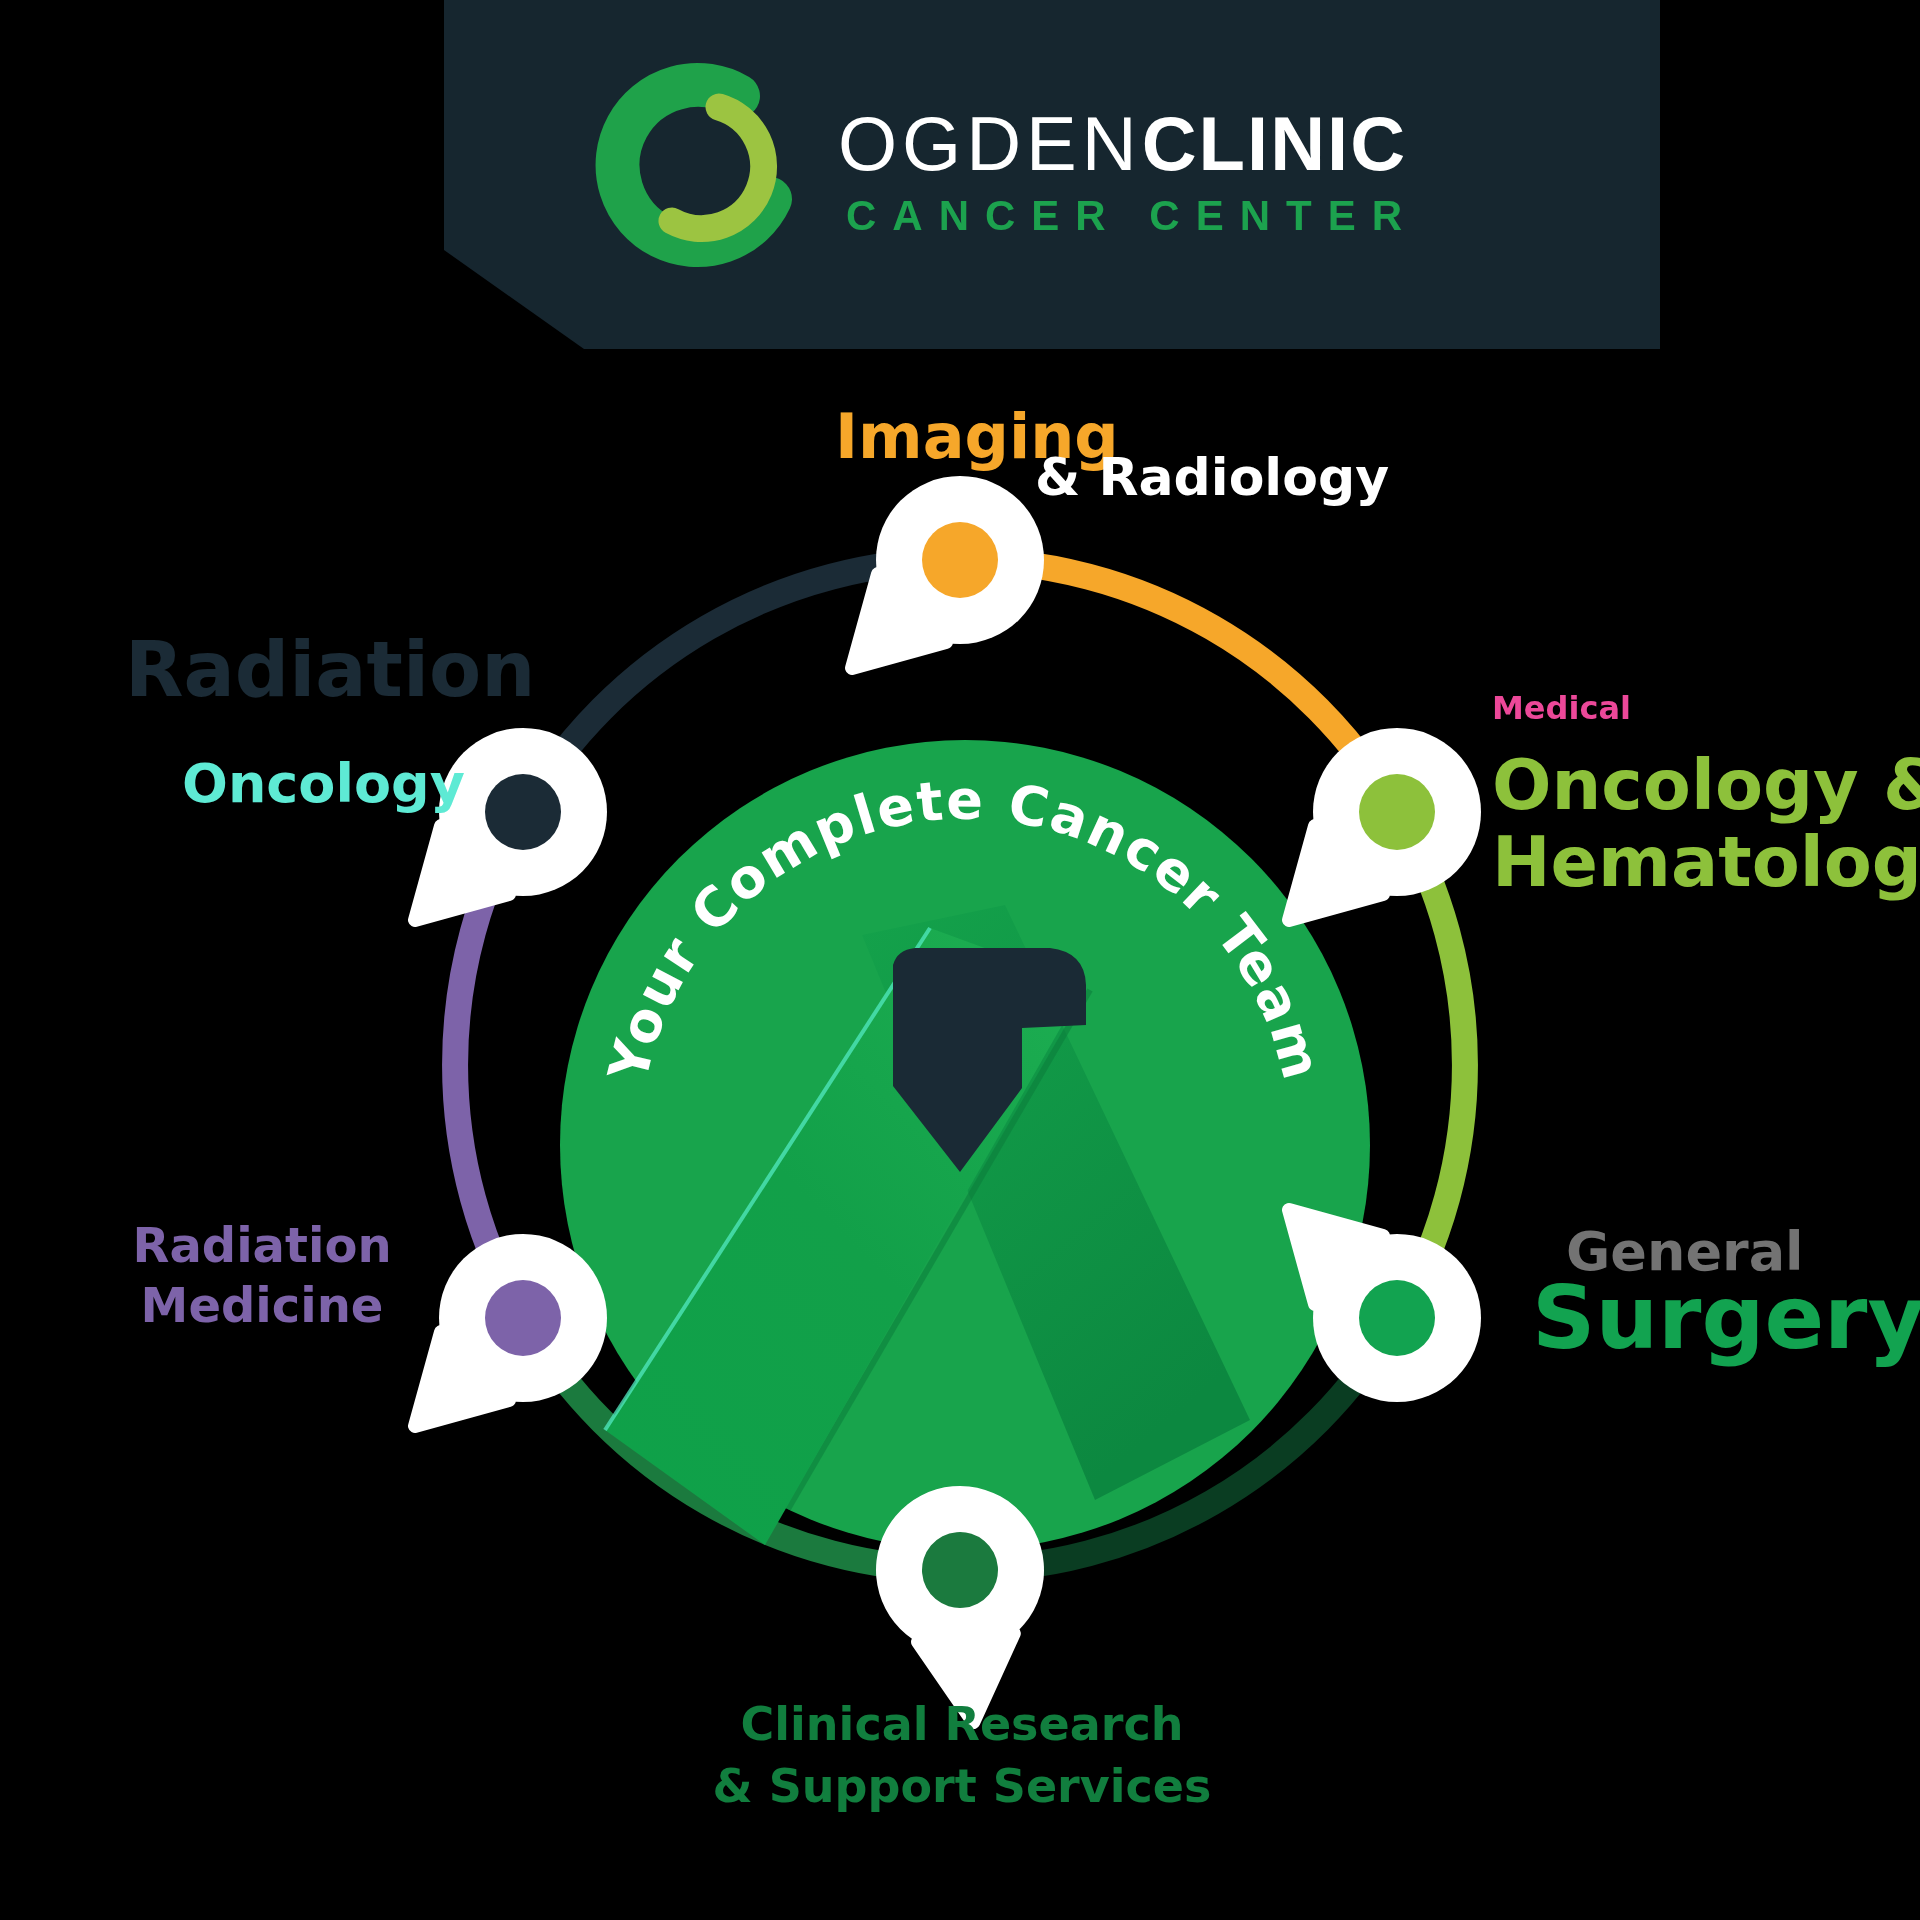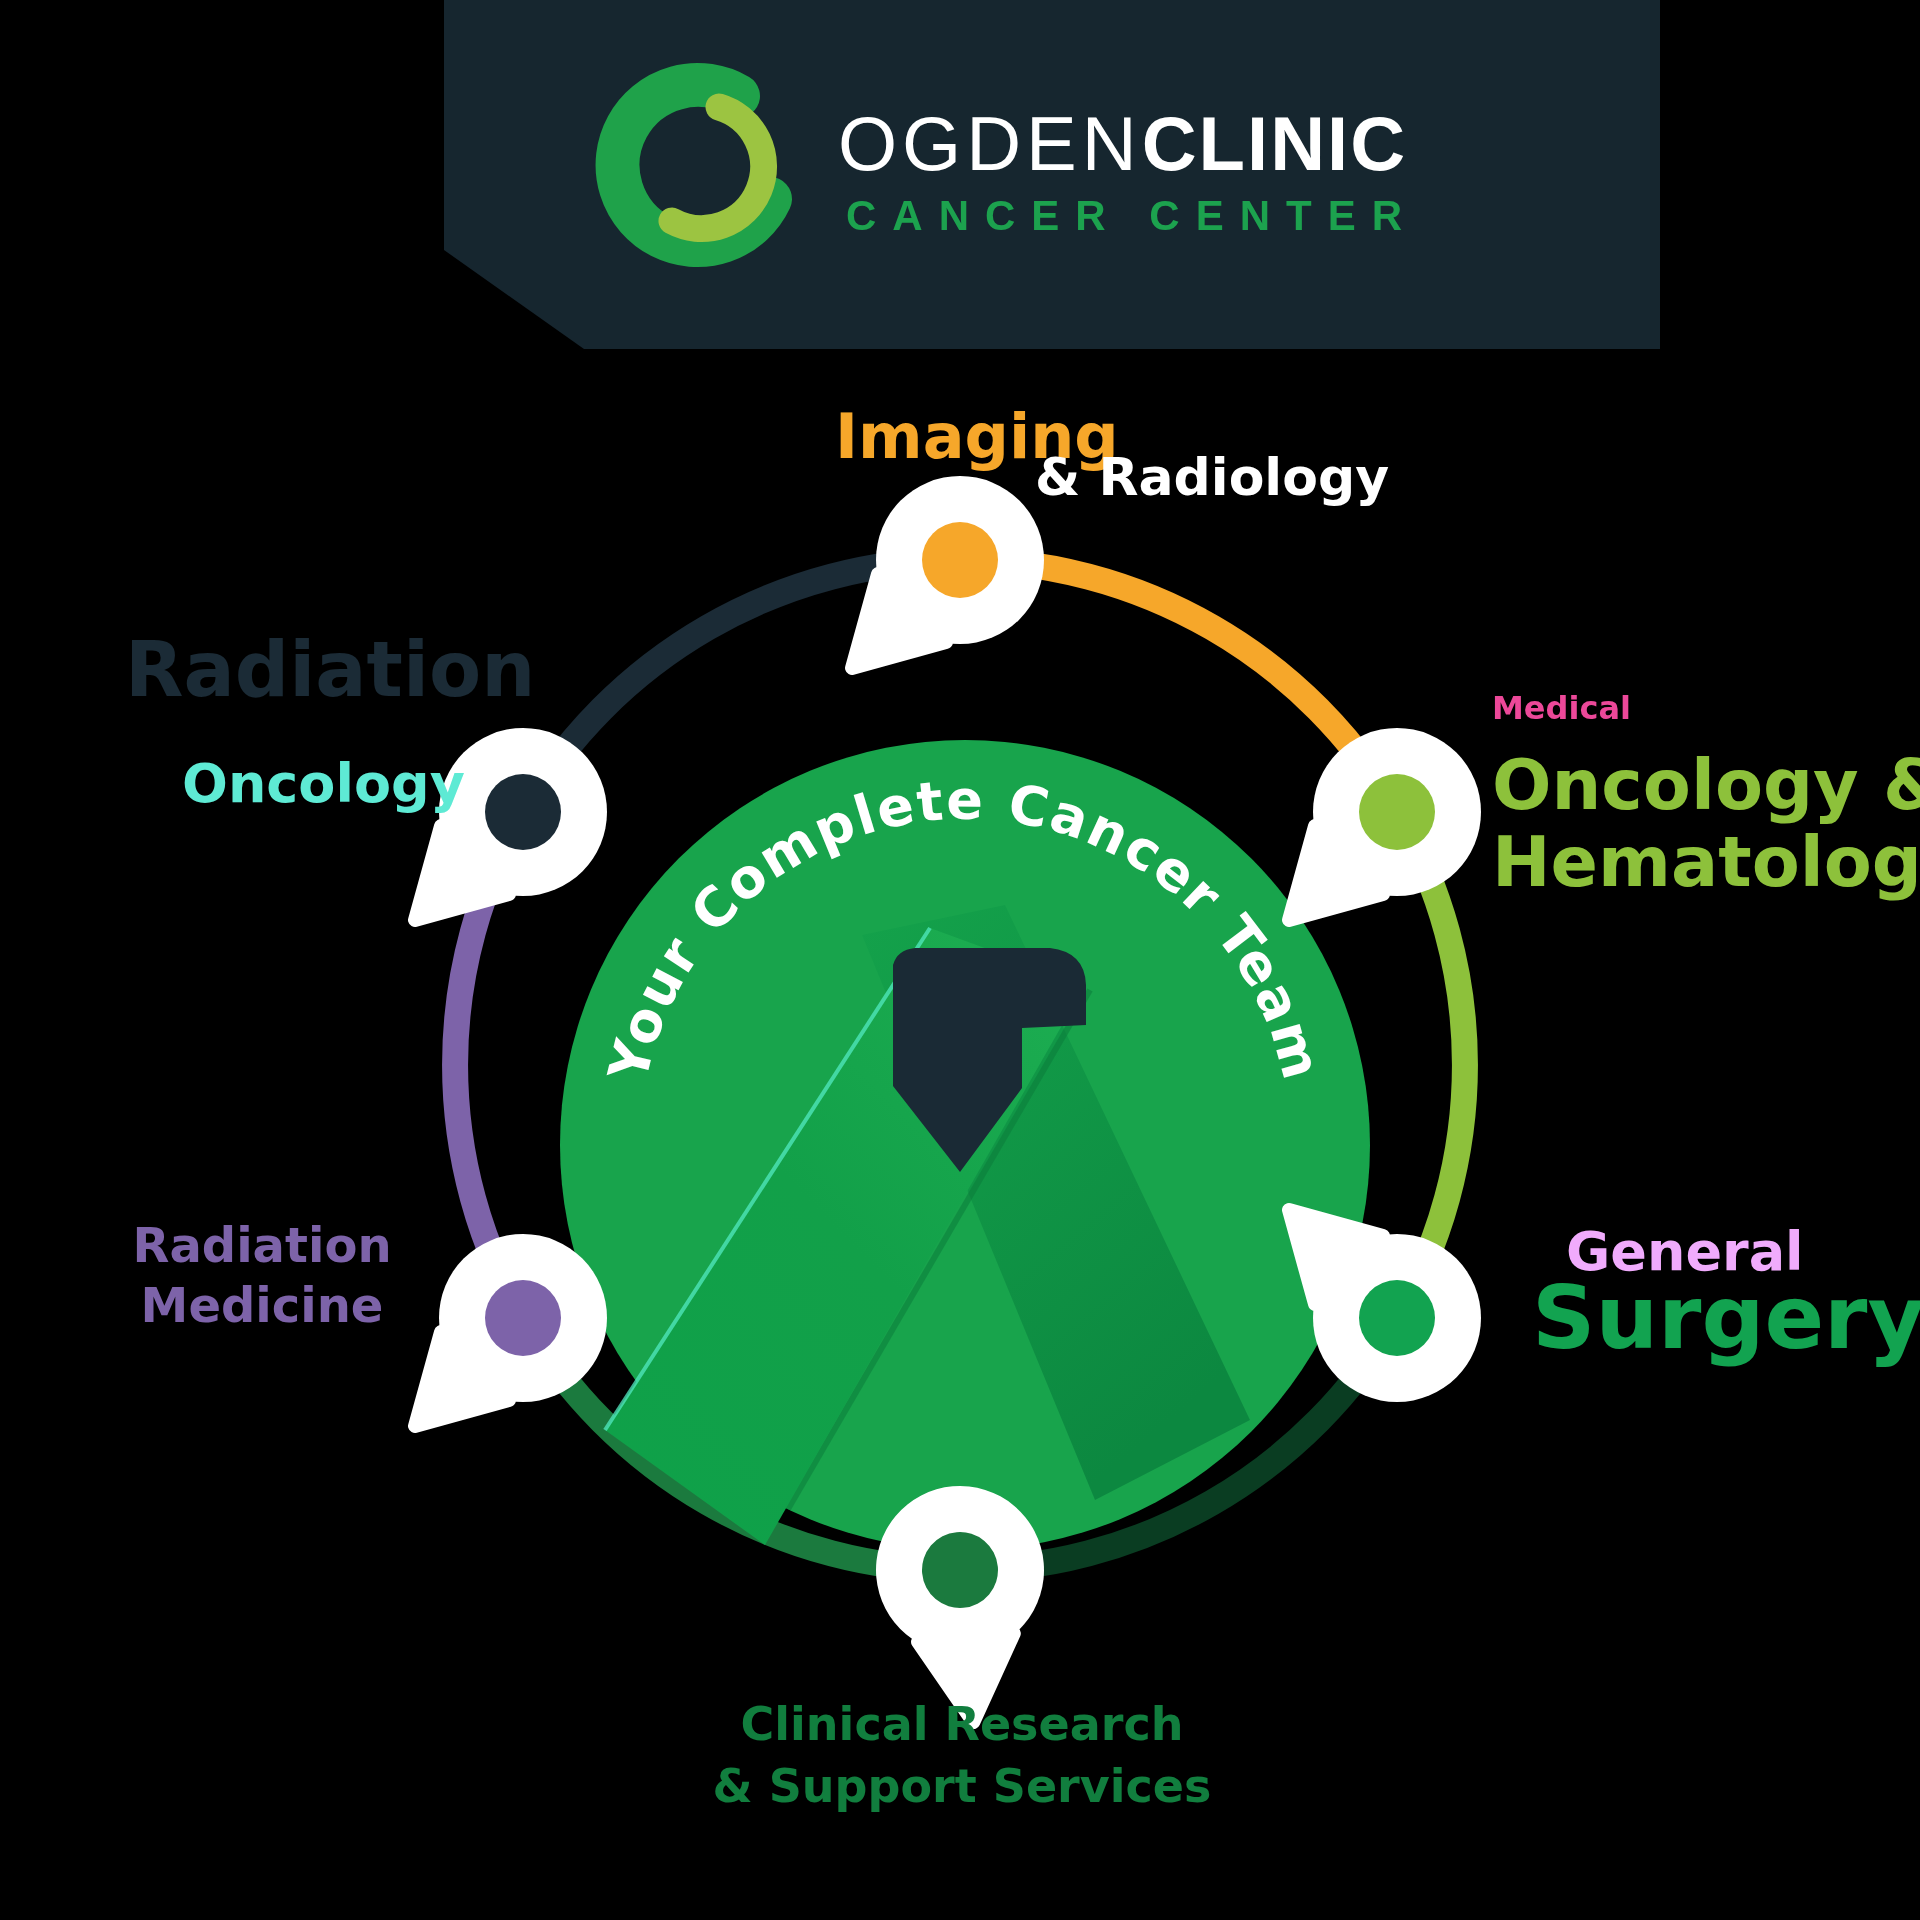--- a/index.html
+++ b/index.html
@@ -118,21 +118,21 @@
     </g>
   </svg>
 
   <div class="line" style="left:835px;top:404px;font-size:62px;color:#F6A72A;">Imaging</div>
   <div class="line" style="left:1035px;top:450px;font-size:52px;color:#FFFFFF;">&amp; Radiology</div>
 
   <div class="line" style="left:1492px;top:692px;font-size:32px;color:#ec4899;">Medical</div>
   <div class="line" style="left:1492px;top:746px;font-size:70px;color:#8DC13B;line-height:1.12;">Oncology &amp;</div>
   <div class="line" style="left:1492px;top:826px;font-size:70px;color:#8DC13B;">Hematology</div>
 
-  <div class="line" style="left:1566px;top:1224px;font-size:54px;color:#f0abfc;">General</div>
+  <div class="line" style="left:1566px;top:1224px;font-size:54px;color:#737373;">General</div>
   <div class="line" style="left:1532px;top:1272px;font-size:88px;color:#12A350;">Surgery</div>
 
   <div class="line centered" style="left:962px;top:1762px;font-size:46px;color:#117E3E;">&amp; Support Services</div>
   <div class="line centered" style="left:962px;top:1700px;font-size:46px;color:#117E3E;">Clinical Research</div>
 
   <div class="line centered" style="left:262px;top:1220px;font-size:48px;color:#7D63A9;">Radiation</div>
   <div class="line centered" style="left:262px;top:1280px;font-size:48px;color:#7D63A9;">Medicine</div>
 
   <div class="line" style="left:125px;top:630px;font-size:76px;color:#1B2B36;text-align:center;">Radiation</div>
   <div class="line" style="left:157px;top:756px;font-size:54px;color:#5eead4;margin-left:25px;">Oncology</div>

